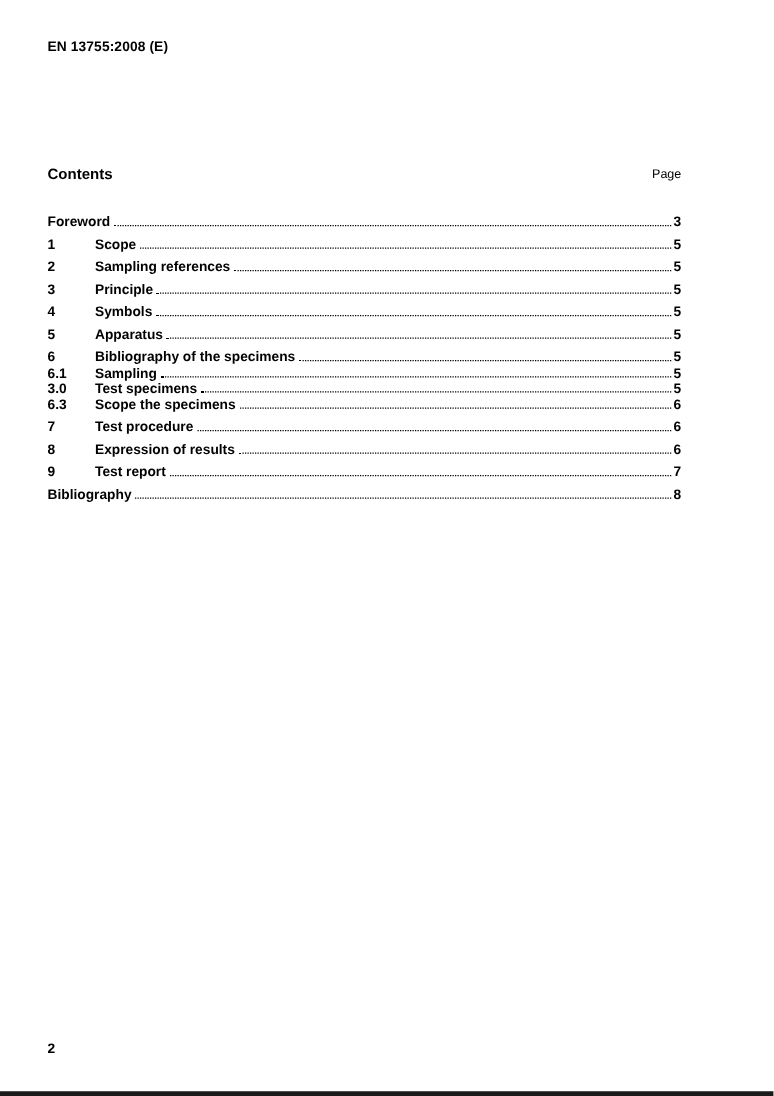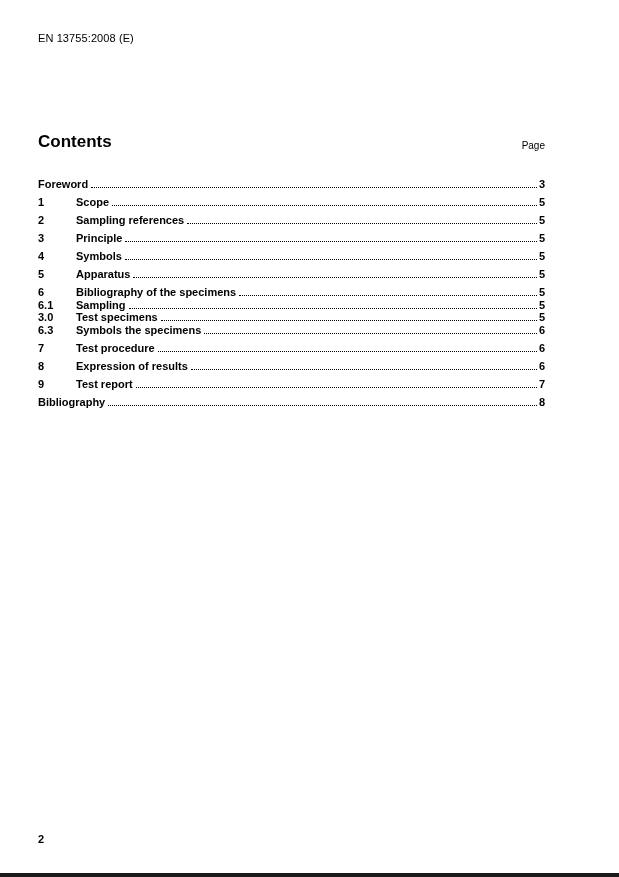--- a/index.html
+++ b/index.html
@@ -19,31 +19,31 @@
   }
   .content {
     position: absolute;
     left: 38px;
     top: 0;
     width: 507px;
   }
   .doc-ref {
     margin-top: 32px;
     font-size: 11px;
-    font-weight: normal;
+    font-weight: bold;
     letter-spacing: 0.1px;
   }
   .contents-header {
     margin-top: 88px;
     display: flex;
     justify-content: space-between;
     align-items: flex-end;
   }
   .contents-title {
-    font-size: 17px;
+    font-size: 12px;
     font-weight: bold;
   }
   .page-label {
     font-size: 10px;
     font-weight: normal;
     padding-bottom: 1px;
   }
   .toc-list {
     margin-top: 26px;
   }
@@ -160,21 +160,21 @@
           <span class="pg">5</span>
         </div>
         <div class="toc-row sub">
           <span class="num">3.0</span>
           <span class="title">Test specimens</span>
           <span class="leader"></span>
           <span class="pg">5</span>
         </div>
         <div class="toc-row sub">
           <span class="num">6.3</span>
-          <span class="title">Symbols the specimens</span>
+          <span class="title">Scope the specimens</span>
           <span class="leader"></span>
           <span class="pg">6</span>
         </div>
         <div class="toc-row major">
           <span class="num">7</span>
           <span class="title">Test procedure</span>
           <span class="leader"></span>
           <span class="pg">6</span>
         </div>
         <div class="toc-row major">

